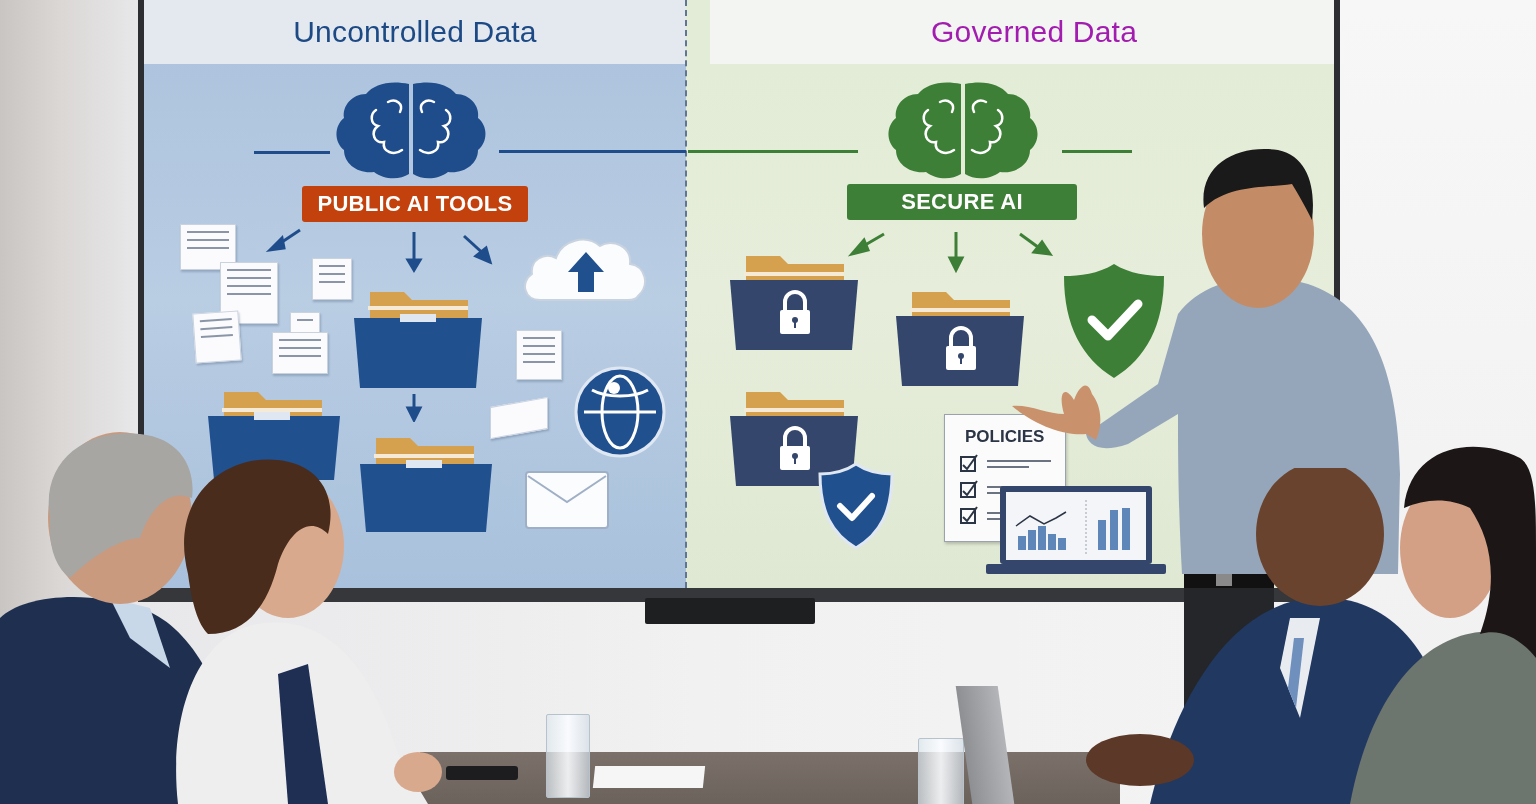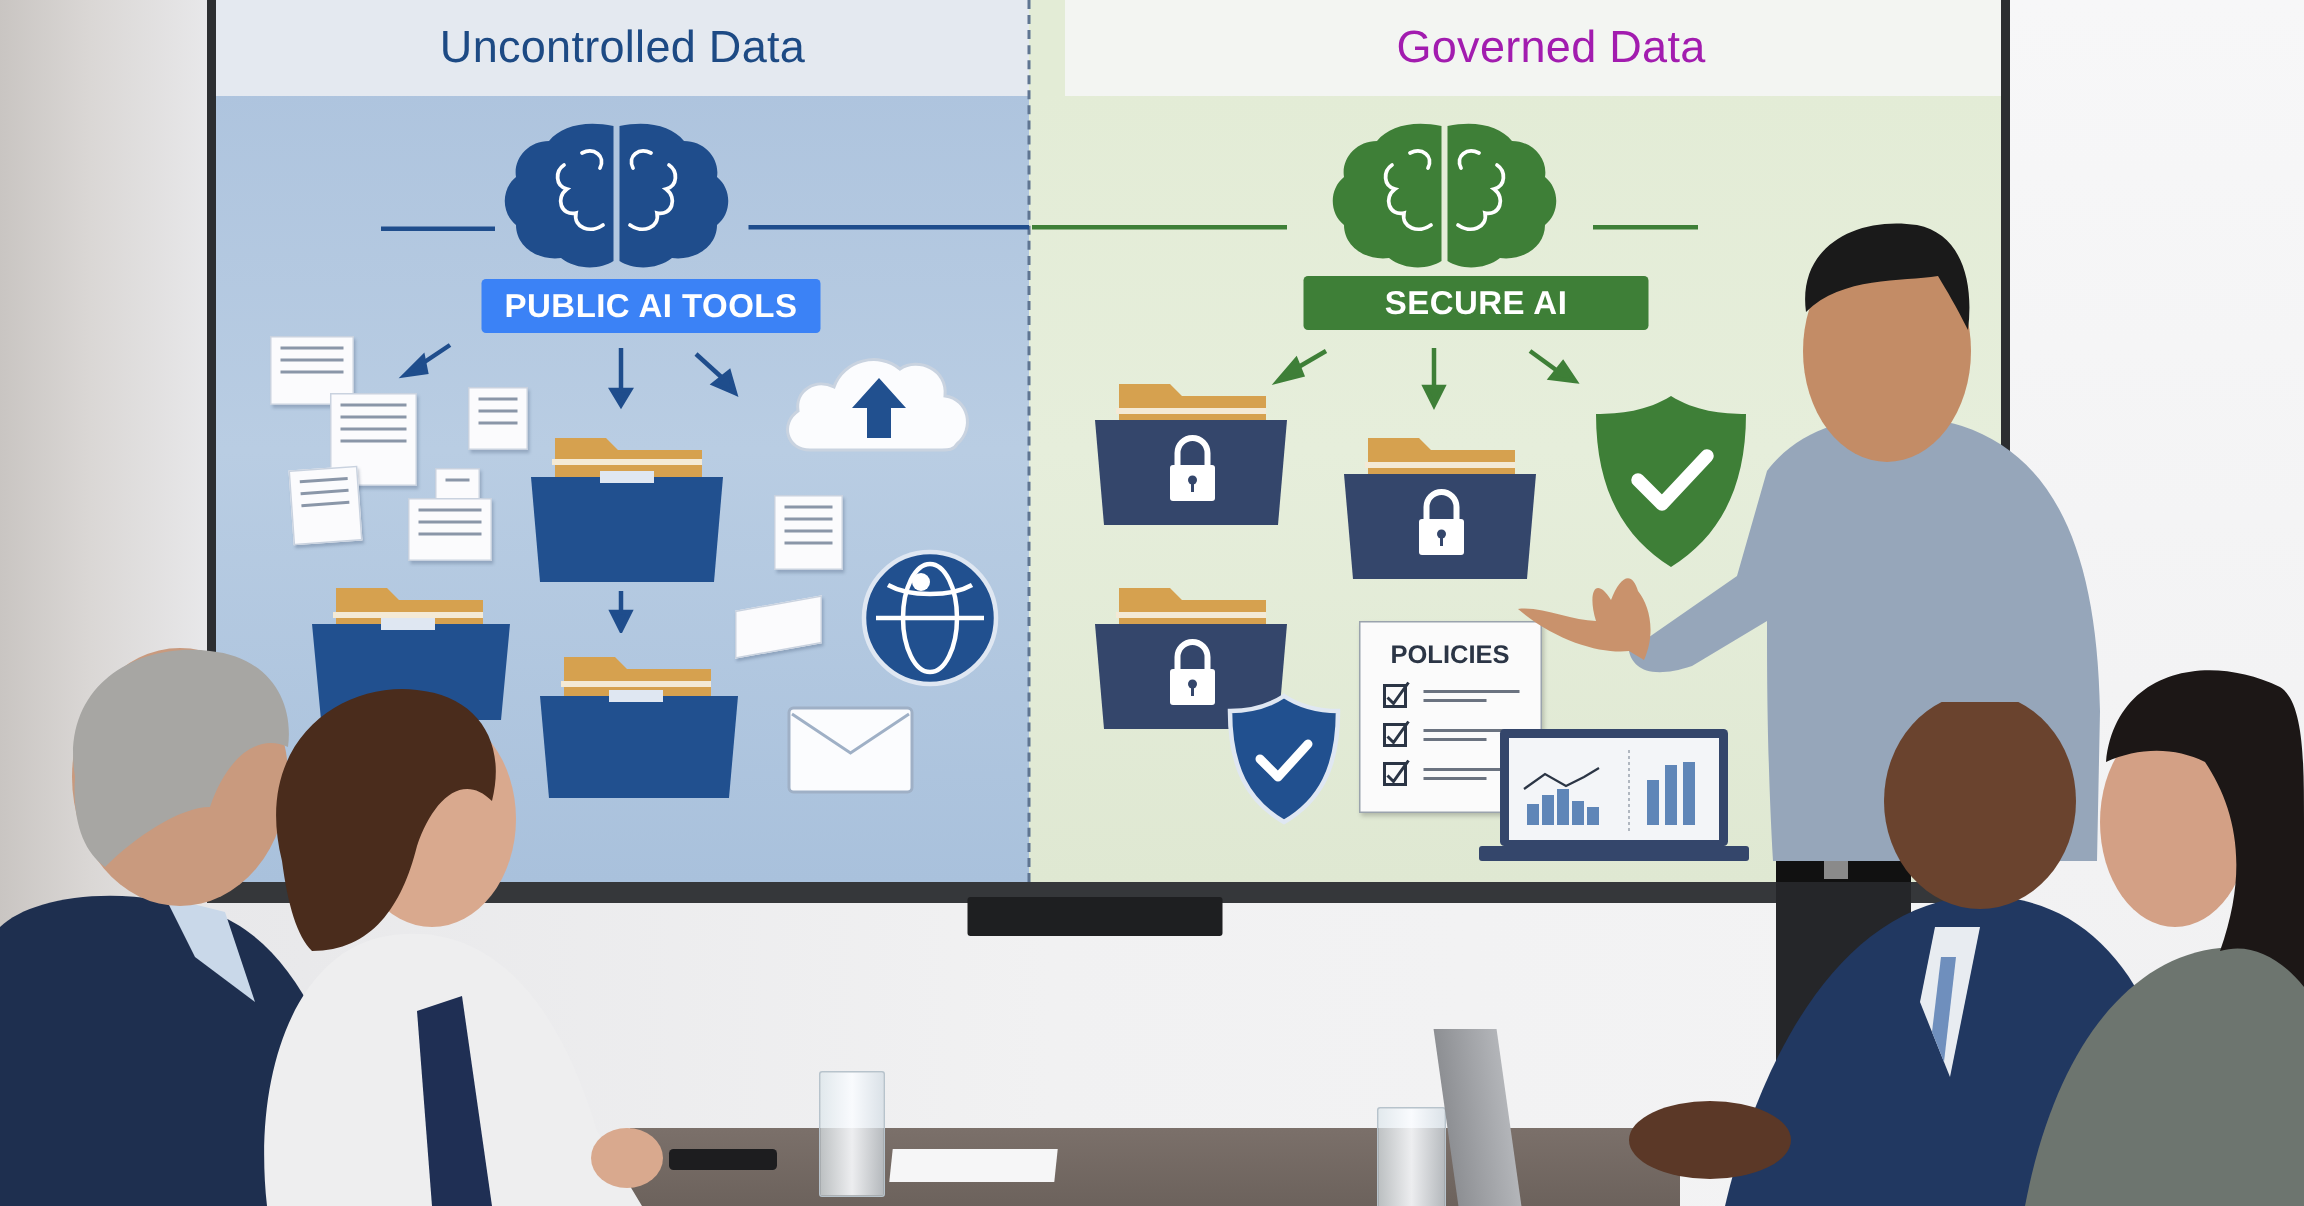--- a/index.html
+++ b/index.html
@@ -13,21 +13,21 @@
   .panel{position:absolute;top:0;height:588px;}
   .panel.left{left:0;width:542px;background:linear-gradient(180deg,#aec4de 60px,#b9cde3 300px,#a9c1dc 588px);}
   .panel.right{left:542px;width:648px;background:linear-gradient(180deg,#e3ecd6 60px,#e6eedb 300px,#dfe8d2 588px);}
   .hdr{position:absolute;top:0;height:64px;display:flex;align-items:center;justify-content:center;font-weight:normal;font-size:30px;letter-spacing:.2px;}
   .hdr.left{left:0;width:542px;background:#e4e9f0;color:#1d4a84;}
   .hdr.right{left:566px;width:648px;background:#f3f5f2;color:#a21caf;}
   .divider{position:absolute;left:541px;top:0;height:588px;border-left:2px dashed #5f7591;}
   .hline{position:absolute;height:3px;}
   .brain{position:absolute;}
   .label{position:absolute;height:36px;border-radius:3px;color:#fff;font-weight:bold;font-size:22px;display:flex;align-items:center;justify-content:center;letter-spacing:.3px;}
-  .label.blue{background:#3b82f6;margin-left:19px;}
+  .label.blue{background:#c2410c;}
   .label.green{background:#3e7f37;}
   .icon{position:absolute;}
   .doc{position:absolute;background:#fbfbfd;border:1px solid #c9d2df;box-shadow:1px 2px 2px rgba(40,60,90,.25);}
   .doc i{display:block;height:2px;background:#8a96a8;margin:6px 6px 0 6px;}
   .soundbar{position:absolute;left:645px;top:598px;width:170px;height:26px;background:#1e1f21;border-radius:2px;}
   .tv-bottom{position:absolute;left:138px;top:588px;width:1202px;height:14px;background:#35373a;}
   
   .person{position:absolute;}
   .table{position:absolute;left:420px;top:752px;width:700px;height:52px;background:linear-gradient(180deg,#7b706a,#6c625c);}
   .glass{position:absolute;background:linear-gradient(90deg,rgba(220,230,235,.7),rgba(250,252,255,.9),rgba(210,220,228,.7));border:1px solid #b7c3cc;border-radius:2px;}
@@ -69,21 +69,21 @@
     <svg class="brain" style="left:738px;top:80px" width="162" height="100" viewBox="0 0 162 100">
       <path d="M79 4 C60 0 44 4 36 14 C22 14 12 26 14 38 C4 46 4 62 14 70 C14 84 28 94 44 92 C54 100 70 100 79 94 Z" fill="#3e7f37"></path>
       <path d="M83 4 C102 0 118 4 126 14 C140 14 150 26 148 38 C158 46 158 62 148 70 C148 84 134 94 118 92 C108 100 92 100 83 94 Z" fill="#3e7f37"></path>
       <g fill="none" stroke="#fff" stroke-width="2.5" stroke-linecap="round">
         <path d="M46 30 C40 34 40 44 48 46 C40 52 44 64 54 62 C52 72 64 76 72 70"></path>
         <path d="M58 22 C66 18 74 24 70 32"></path>
         <path d="M116 30 C122 34 122 44 114 46 C122 52 118 64 108 62 C110 72 98 76 90 70"></path>
         <path d="M104 22 C96 18 88 24 92 32"></path>
       </g>
     </svg>
-    <div class="label green" style="left:703px;top:184px;width:230px;margin-left:22px;">SECURE AI</div>
+    <div class="label green" style="left:703px;top:184px;width:230px;">SECURE AI</div>
 
     <svg class="icon" style="left:120px;top:222px" width="240" height="200" viewBox="0 0 240 200">
       <g stroke="#1f4d8c" stroke-width="3" fill="#1f4d8c">
         <line x1="36" y1="8" x2="12" y2="24"></line>
           <polygon points="6,28 18,16 20,26"></polygon>
         <line x1="150" y1="10" x2="150" y2="40"></line>
           <polygon points="144,38 156,38 150,48"></polygon>
         <line x1="200" y1="14" x2="222" y2="34"></line>
           <polygon points="226,40 212,34 222,26"></polygon>
         <line x1="150" y1="172" x2="150" y2="190"></line>
@@ -209,21 +209,21 @@
     <svg class="icon" style="left:916px;top:262px" width="108" height="118" viewBox="0 0 108 118">
       <path d="M54 2 C70 12 88 14 104 14 C104 64 86 96 54 116 C22 96 4 64 4 14 C20 14 38 12 54 2 Z" fill="#3e7f37"></path>
       <polyline points="32,58 48,74 78,42" fill="none" stroke="#fff" stroke-width="9" stroke-linecap="round" stroke-linejoin="round"></polyline>
     </svg>
 
     <svg class="icon" style="left:674px;top:462px" width="76" height="88" viewBox="0 0 76 88">
       <path d="M38 2 C50 10 62 12 74 12 C74 50 62 72 38 86 C14 72 2 50 2 12 C14 12 26 10 38 2 Z" fill="#21508f" stroke="#dfe7f2" stroke-width="3"></path>
       <polyline points="22,44 34,56 54,34" fill="none" stroke="#fff" stroke-width="6" stroke-linecap="round" stroke-linejoin="round"></polyline>
     </svg>
 
-    <div style="position:absolute;left:762px;top:414px;width:120px;height:126px;background:#fbfbfb;border:1px solid #9aa3ad;box-shadow:1px 2px 3px rgba(0,0,0,.2);">
+    <div style="position:absolute;left:800px;top:414px;width:120px;height:126px;background:#fbfbfb;border:1px solid #9aa3ad;box-shadow:1px 2px 3px rgba(0,0,0,.2);">
       <div style="position:absolute;left:20px;top:12px;font-weight:bold;font-size:17px;color:#2b3545;">POLICIES</div>
       <svg style="position:absolute;left:14px;top:38px" width="96" height="80" viewBox="0 0 96 80">
         <g fill="none" stroke="#2b3545" stroke-width="2">
           <rect x="2" y="4" width="14" height="14"></rect>
             <polyline points="4,12 8,16 18,2"></polyline>
           <rect x="2" y="30" width="14" height="14"></rect>
             <polyline points="4,38 8,42 18,28"></polyline>
           <rect x="2" y="56" width="14" height="14"></rect>
             <polyline points="4,64 8,68 18,54"></polyline>
         </g>

